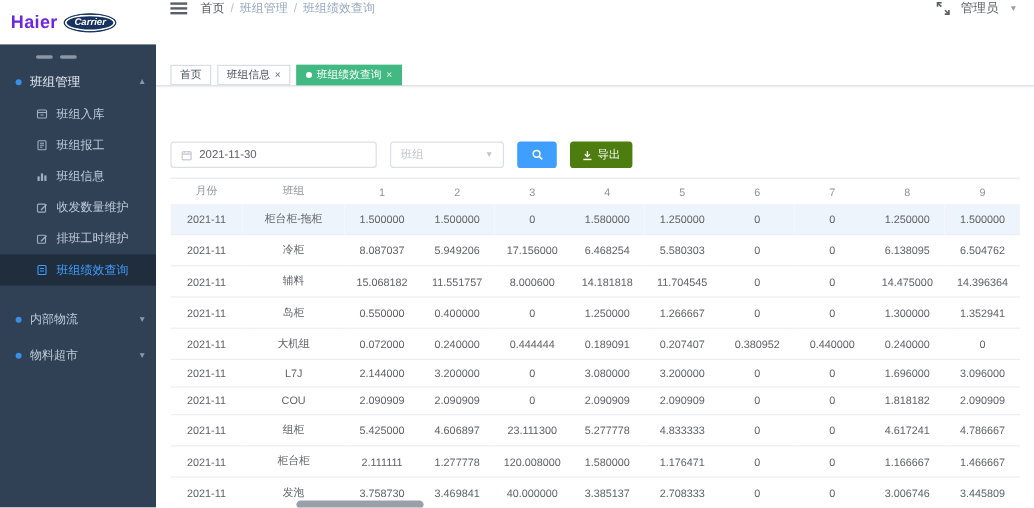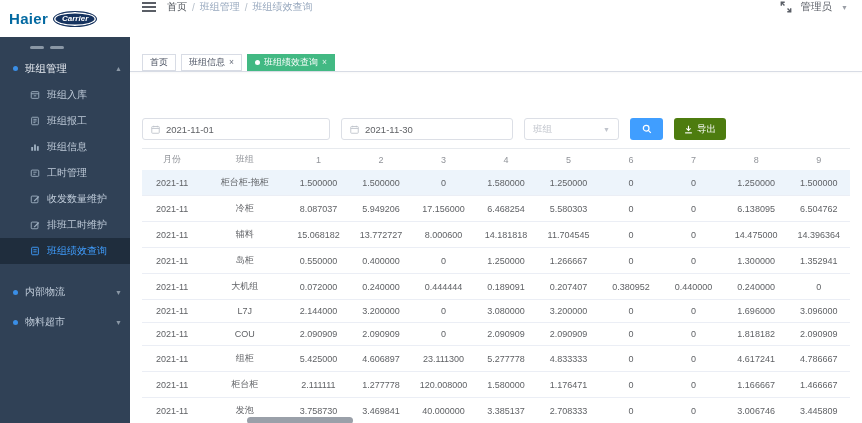--- a/index.html
+++ b/index.html
@@ -3,21 +3,21 @@
 <meta charset="utf-8">
 <style>
   * { margin:0; padding:0; box-sizing:border-box; }
   html,body { width:862px; height:423px; overflow:hidden; background:#fff;
     font-family:"Liberation Sans","DejaVu Sans",sans-serif; }
   .app { display:flex; width:862px; height:423px; }
 
   
   .sidebar { width:130px; flex-shrink:0; background:#304156; display:flex; flex-direction:column; overflow:hidden; }
   .logo { height:37px; background:#fff; display:flex; align-items:center; padding-left:9px; gap:5px; }
-  .logo-brand { font-weight:bold; color:#0369a1; font-size:15px; letter-spacing:.3px; }
+  .logo-brand { font-weight:bold; color:#6d28d9; font-size:15px; letter-spacing:.3px; }
   .logo-badge { background:#16335f; color:#fff; font-style:italic; font-size:8px; font-weight:bold;
     border-radius:50% / 50%; padding:2.5px 8px; box-shadow:inset 0 0 0 1.5px #fff; border:1px solid #16335f; }
   .menu-stub { display:flex; gap:6px; padding:9px 0 6px 30px; }
   .menu-stub .dash { width:14px; height:3px; border-radius:2px; background:#8a97a5; }
   .mi { display:flex; align-items:center; gap:7px; color:#bfcbd9; font-size:10px; cursor:pointer; padding:0 8px 0 13px; }
   .mi-parent { height:27px; font-size:10.5px; color:#e8edf3; }
   .mi-sub { height:26px; padding-left:29px; }
   .mi-sub.active { color:#409eff; background:#1f2d3d; }
   .mi-group { height:30px; }
   .mi .blue-dot { width:5px; height:5px; border-radius:50%; background:#3a8ee6; flex-shrink:0; }
@@ -118,30 +118,20 @@
               <rect x="1.5" y="6" width="2.2" height="4.5"></rect>
               <rect x="4.9" y="3" width="2.2" height="7.5"></rect>
               <rect x="8.3" y="5" width="2.2" height="5.5"></rect>
             </svg>
           </span>
           <span>班组信息</span>
         </div>
         <div class="mi mi-sub">
           <span class="sicon">
             <svg width="10" height="10" viewBox="0 0 12 12" fill="none" stroke="currentColor" stroke-width="1.1">
-              <rect x="1.5" y="2.5" width="9" height="7.5" rx="1"></rect>
-              <path d="M4 5 H8"></path>
-              <path d="M4 7.5 H6.5"></path>
-            </svg>
-          </span>
-          <span>工时管理</span>
-        </div>
-        <div class="mi mi-sub">
-          <span class="sicon">
-            <svg width="10" height="10" viewBox="0 0 12 12" fill="none" stroke="currentColor" stroke-width="1.1">
               <rect x="1.5" y="2.5" width="8" height="8" rx="1"></rect>
               <path d="M4.5 8 L10 2.5 L11 3.5 L5.5 9 Z" fill="currentColor" stroke="none"></path>
             </svg>
           </span>
           <span>收发数量维护</span>
         </div>
         <div class="mi mi-sub">
           <span class="sicon">
             <svg width="10" height="10" viewBox="0 0 12 12" fill="none" stroke="currentColor" stroke-width="1.1">
               <rect x="1.5" y="2.5" width="8" height="8" rx="1"></rect>
@@ -210,31 +200,20 @@
         </span>
         <span class="tag active">
           <span class="tagdot"></span>
           <span>班组绩效查询</span>
           <span class="tagclose">×</span>
         </span>
       </div>
 
     <div class="content">
       <div class="filter-row">
-        <span class="input date-input">
-          <span class="ficon">
-            <svg width="9" height="9" viewBox="0 0 12 12" fill="none" stroke="currentColor" stroke-width="1.2">
-              <rect x="1" y="2" width="10" height="9" rx="1"></rect>
-                <path d="M1 4.6 H11"></path>
-                <path d="M3.5 1 V3"></path>
-                <path d="M8.5 1 V3"></path>
-            </svg>
-          </span>
-          <span>2021-11-01</span>
-        </span>
         <span class="input date-input second">
           <span class="ficon">
             <svg width="9" height="9" viewBox="0 0 12 12" fill="none" stroke="currentColor" stroke-width="1.2">
               <rect x="1" y="2" width="10" height="9" rx="1"></rect>
                 <path d="M1 4.6 H11"></path>
                 <path d="M3.5 1 V3"></path>
                 <path d="M8.5 1 V3"></path>
             </svg>
           </span>
           <span>2021-11-30</span>
@@ -319,21 +298,21 @@
                 <td>5.580303</td>
                 <td>0</td>
                 <td>0</td>
                 <td>6.138095</td>
                 <td>6.504762</td>
               </tr>
               <tr>
                 <td>2021-11</td>
                 <td>辅料</td>
                 <td>15.068182</td>
-                <td>13.772727</td>
+                <td>11.551757</td>
                 <td>8.000600</td>
                 <td>14.181818</td>
                 <td>11.704545</td>
                 <td>0</td>
                 <td>0</td>
                 <td>14.475000</td>
                 <td>14.396364</td>
               </tr>
               <tr>
                 <td>2021-11</td>

